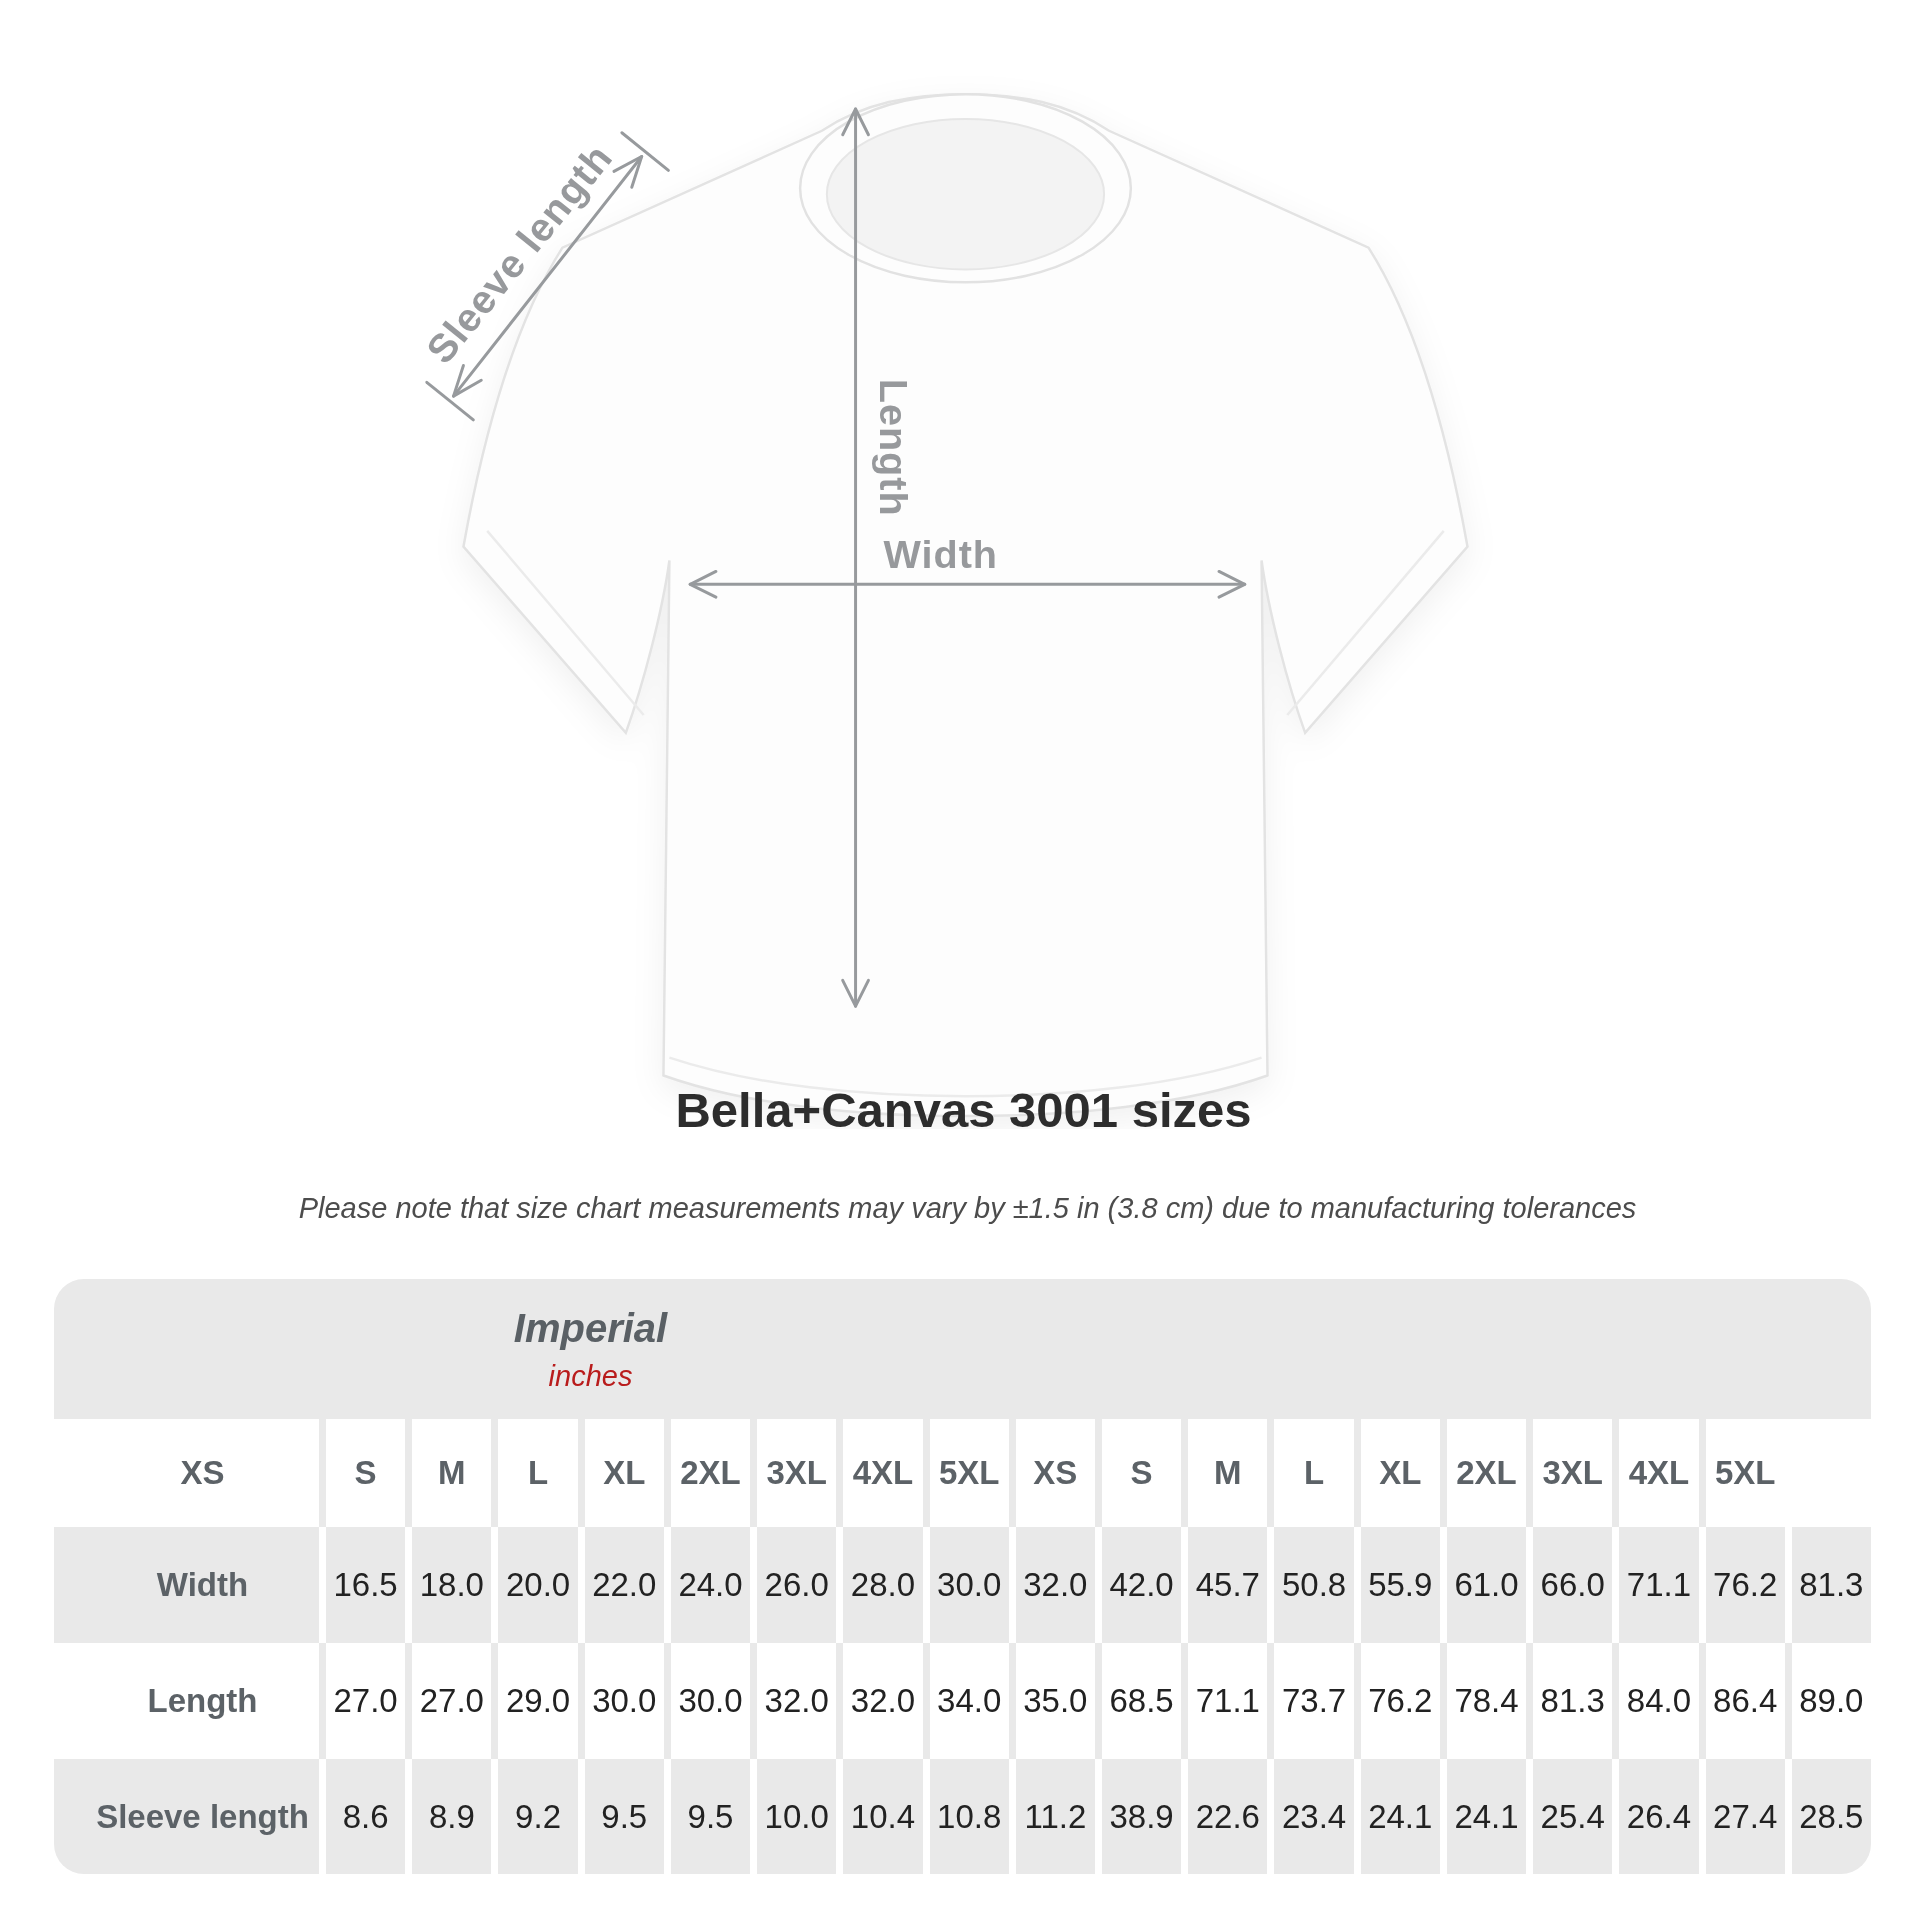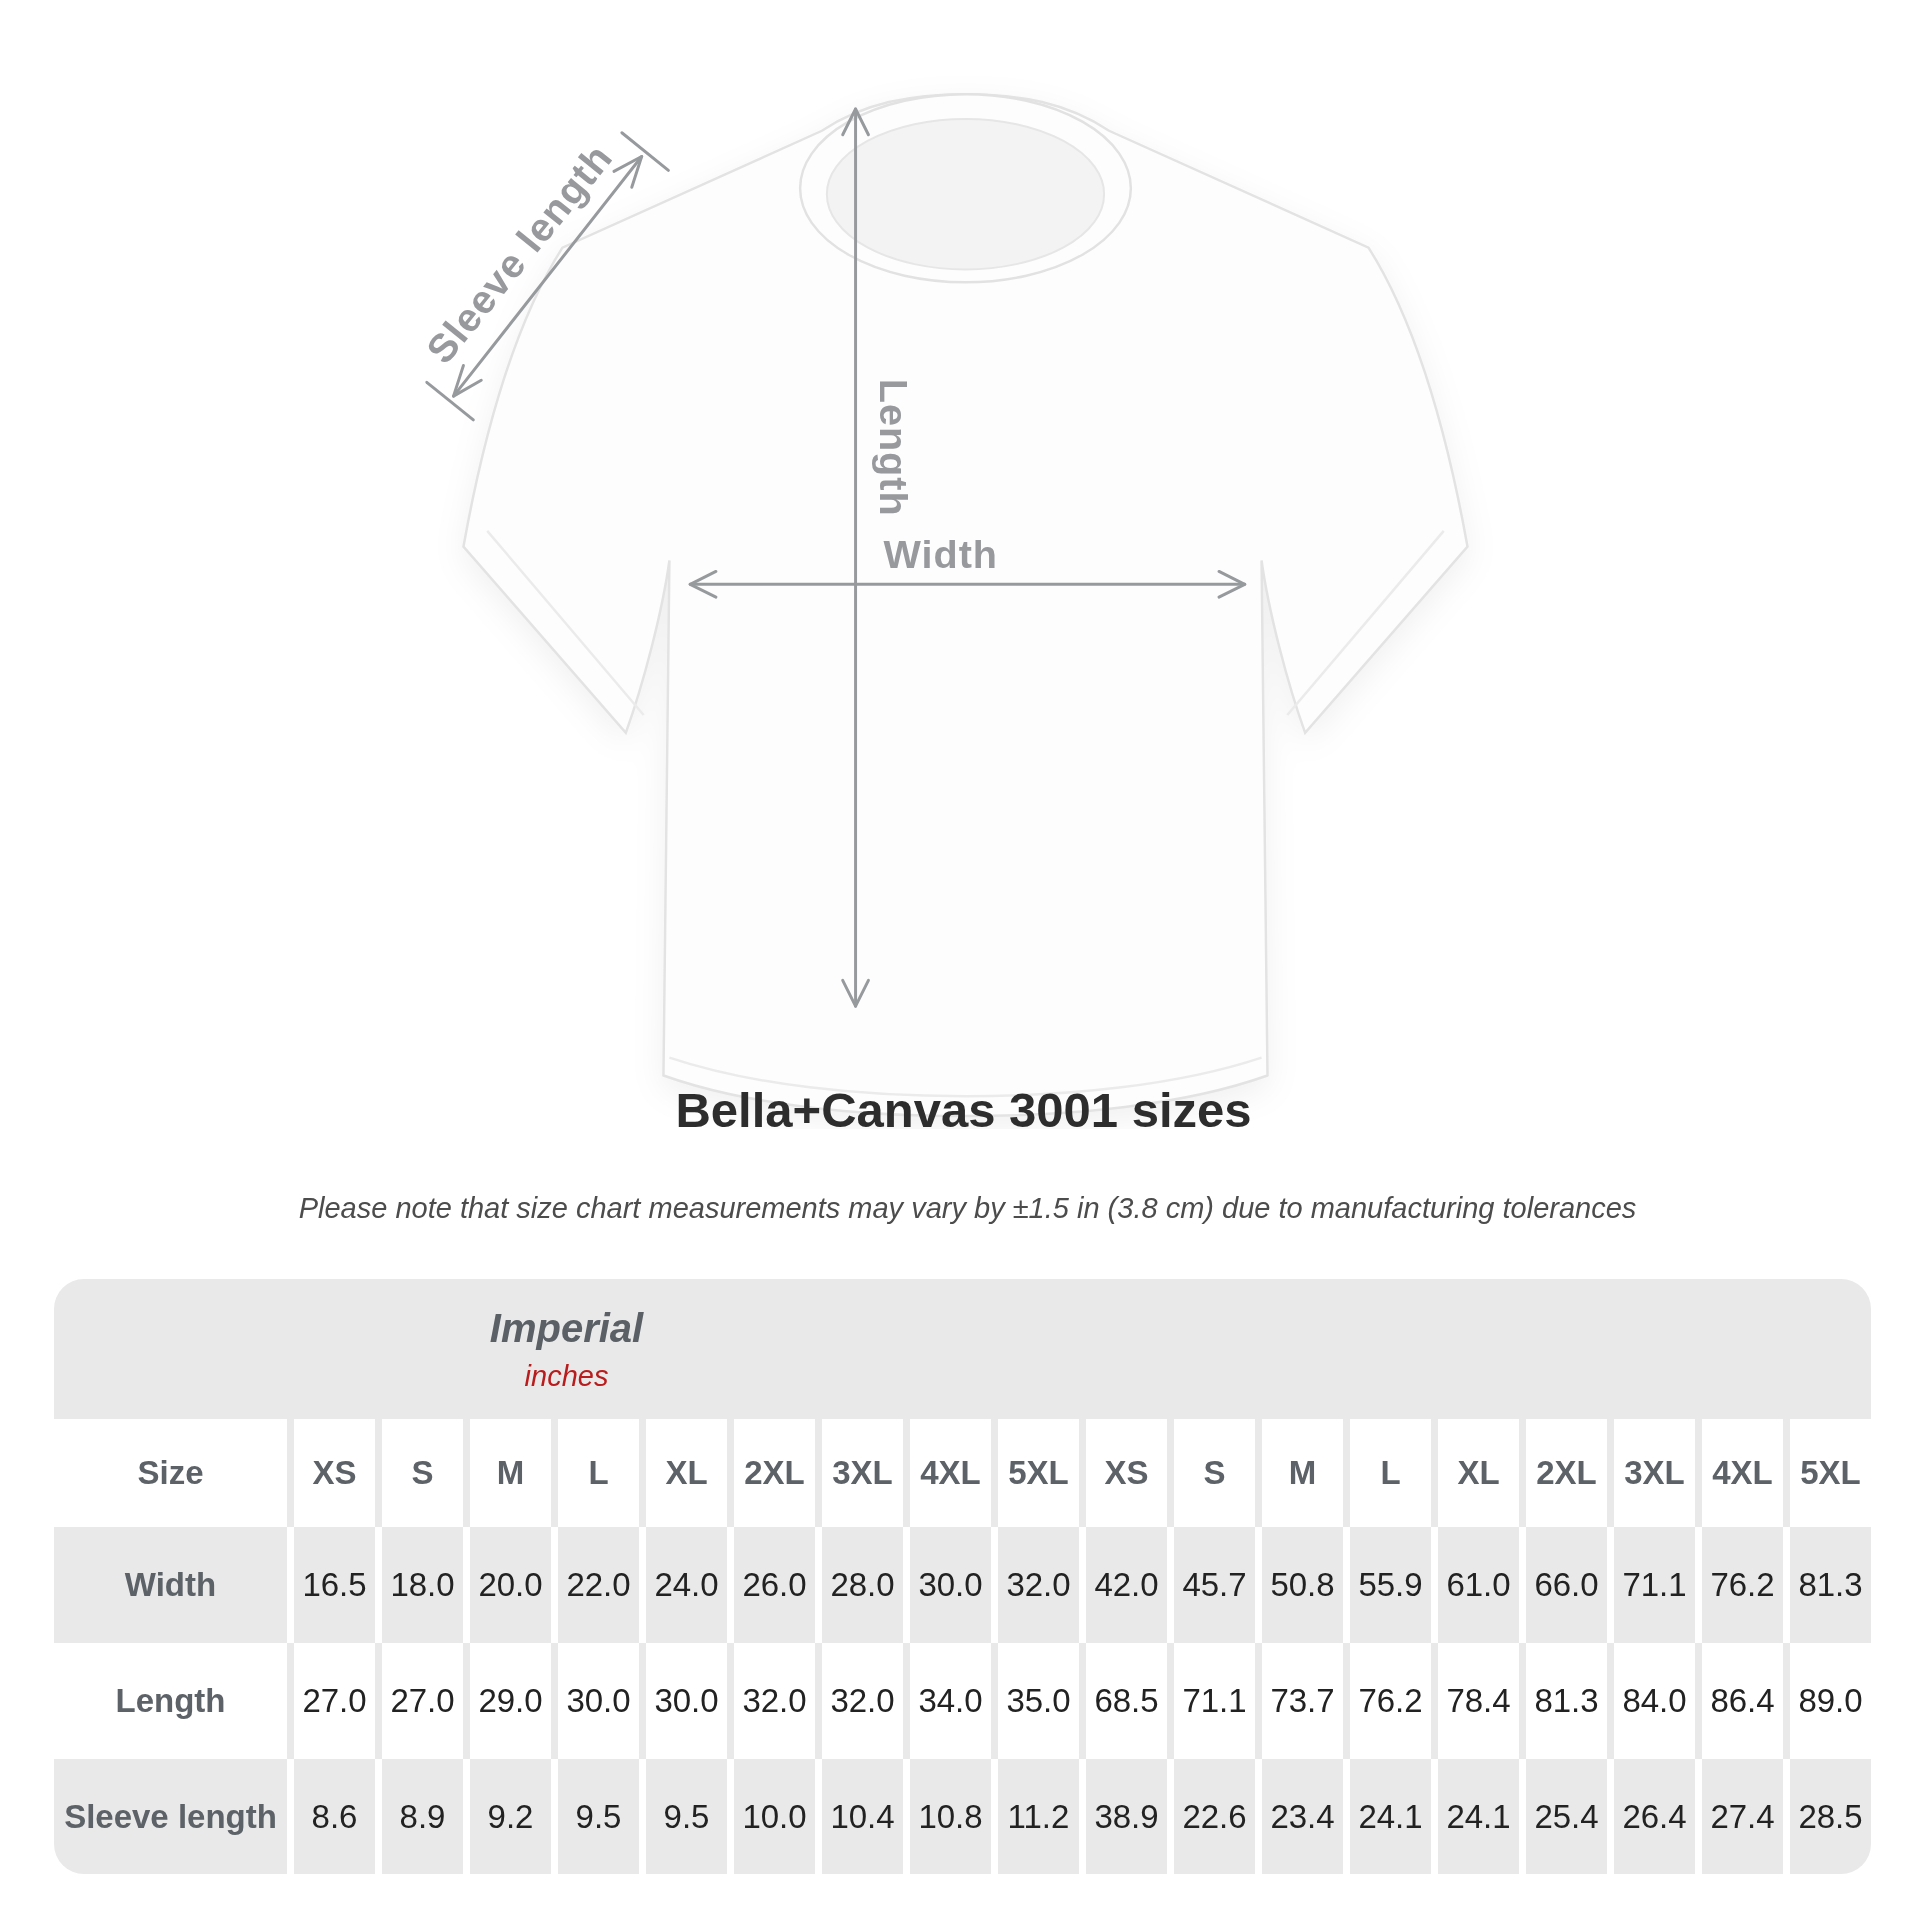--- a/index.html
+++ b/index.html
@@ -22,21 +22,21 @@
   }
   .subtitle{
     position:absolute;top:1188px;left:0;width:100%;margin:4px;text-align:center;
     font-size:29px;font-style:italic;color:#4c4c4c;
   }
   
   .size-table{
     position:absolute;top:1279px;left:54px;width:1817px;height:595px;
     border-radius:30px;overflow:hidden;background:#ffffff;
   }
-  .t-row{display:grid;grid-template-columns:233px repeat(18,1fr);}
+  .t-row{display:grid;grid-template-columns:233px repeat(18,1fr);padding-left:32px;}
   .row-units{height:140px;background:#e9e9e9;}
   .row-sizes{height:108px;background:#ffffff;}
   .row-data{height:116px;}
   .row-white{background:#ffffff;}
   .row-gray{background:#e9e9e9;}
   .unit-cell{display:flex;flex-direction:column;align-items:center;justify-content:center;}
   .unit-left{grid-column:1 / 11;}
   .unit-right{grid-column:11 / 20;}
   .unit-name{font-size:40px;font-weight:bold;font-style:italic;color:#5a6065;line-height:1;}
   .unit-sub{font-size:29px;font-style:italic;color:#b91c1c;margin-top:14px;line-height:1;}
@@ -108,21 +108,20 @@
   <div class="size-table">
 
     <div class="t-row row-units">
       <div class="unit-cell unit-left">
         <div class="unit-name">Imperial</div>
         <div class="unit-sub">inches</div>
       </div>
     </div>
 
     <div class="t-row row-sizes row-white">
-      <div class="c head rowlabel">Size</div>
       <div class="c head">XS</div>
       <div class="c head">S</div>
       <div class="c head">M</div>
       <div class="c head">L</div>
       <div class="c head">XL</div>
       <div class="c head">2XL</div>
       <div class="c head">3XL</div>
       <div class="c head">4XL</div>
       <div class="c head">5XL</div>
       <div class="c head">XS</div>

